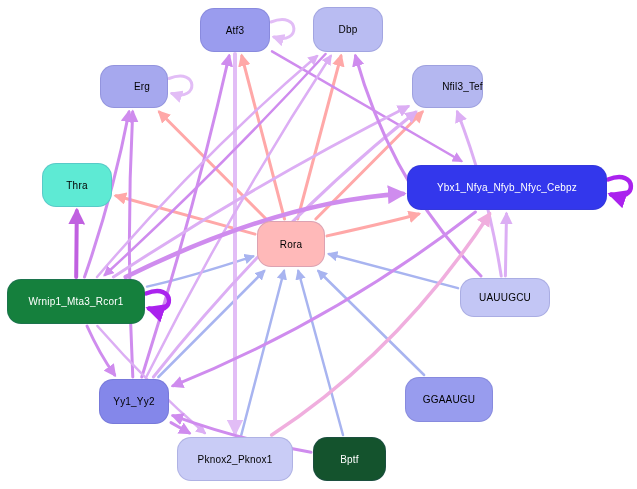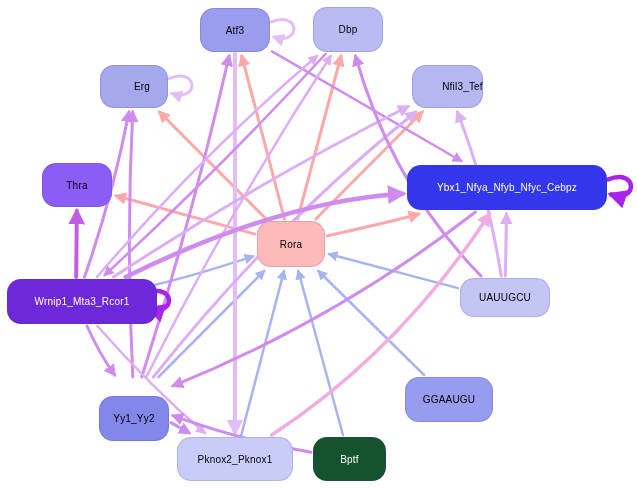--- a/index.html
+++ b/index.html
@@ -90,36 +90,36 @@
       </div>
       <div class="node" style="left: 313px; top: 7px; width: 70px; height: 45px; background: rgb(185, 188, 242); color: rgb(0, 0, 0);">
         <span>Dbp</span>
       </div>
       <div class="node" style="left: 100px; top: 65px; width: 68px; height: 43px; background: rgb(166, 168, 238); color: rgb(0, 0, 0); padding-left: 16px;">
         <span>Erg</span>
       </div>
       <div class="node" style="left: 412px; top: 65px; width: 71px; height: 43px; background: rgb(180, 183, 240); color: rgb(0, 0, 0); padding-left: 30px;">
         <span>Nfil3_Tef</span>
       </div>
-      <div class="node" style="left: 42px; top: 163px; width: 70px; height: 44px; background: #8b5cf6; color: rgb(0, 0, 0);">
+      <div class="node" style="left: 42px; top: 163px; width: 70px; height: 44px; background: #5eead4; color: rgb(0, 0, 0);">
         <span>Thra</span>
       </div>
       <div class="node" style="left: 407px; top: 165px; width: 200px; height: 45px; background: rgb(51, 55, 236); color: rgb(255, 255, 255);">
         <span>Ybx1_Nfya_Nfyb_Nfyc_Cebpz</span>
       </div>
       <div class="node" style="left: 257px; top: 221px; width: 68px; height: 46px; background: rgb(255, 185, 185); color: rgb(0, 0, 0);">
         <span>Rora</span>
       </div>
-      <div class="node" style="left: 7px; top: 279px; width: 150px; height: 45px; background: #6d28d9; color: rgb(255, 255, 255);">
+      <div class="node" style="left: 7px; top: 279px; width: 138px; height: 45px; background: #15803d; color: rgb(255, 255, 255);">
         <span>Wrnip1_Mta3_Rcor1</span>
       </div>
       <div class="node" style="left: 460px; top: 278px; width: 90px; height: 39px; background: rgb(195, 198, 245); color: rgb(0, 0, 0);">
         <span>UAUUGCU</span>
       </div>
-      <div class="node" style="left: 99px; top: 396px; width: 70px; height: 45px; background: rgb(132, 135, 234); color: rgb(0, 0, 0); text-align: right;">
+      <div class="node" style="left: 99px; top: 379px; width: 70px; height: 45px; background: rgb(132, 135, 234); color: rgb(0, 0, 0); text-align: right;">
         <span>Yy1_Yy2</span>
       </div>
       <div class="node" style="left: 405px; top: 377px; width: 88px; height: 45px; background: rgb(152, 156, 238); color: rgb(0, 0, 0);">
         <span>GGAAUGU</span>
       </div>
       <div class="node" style="left: 177px; top: 437px; width: 116px; height: 44px; background: rgb(201, 204, 246); color: rgb(0, 0, 0);">
         <span>Pknox2_Pknox1</span>
       </div>
       <div class="node" style="left: 313px; top: 437px; width: 73px; height: 44px; background: #14532d; color: rgb(255, 255, 255);">
         <span>Bptf</span>

